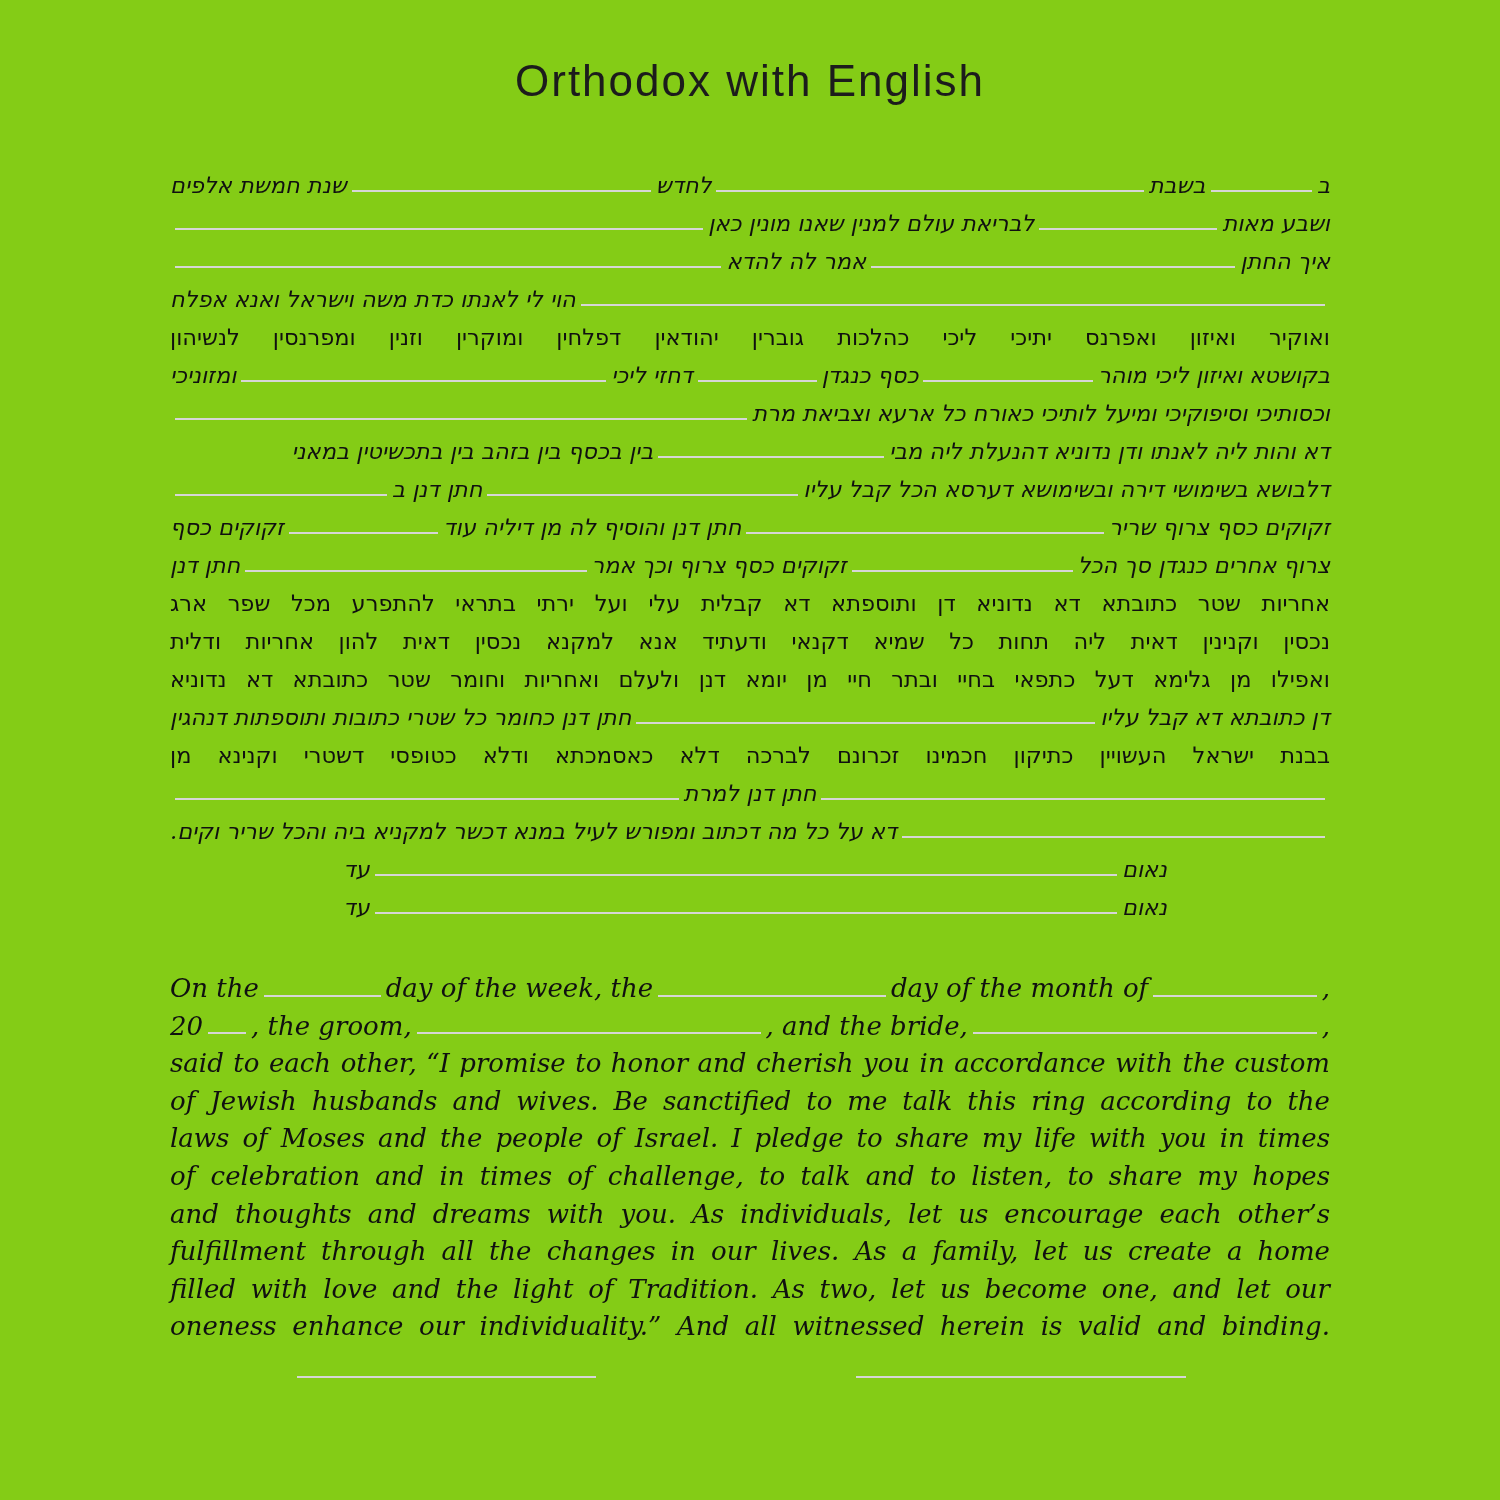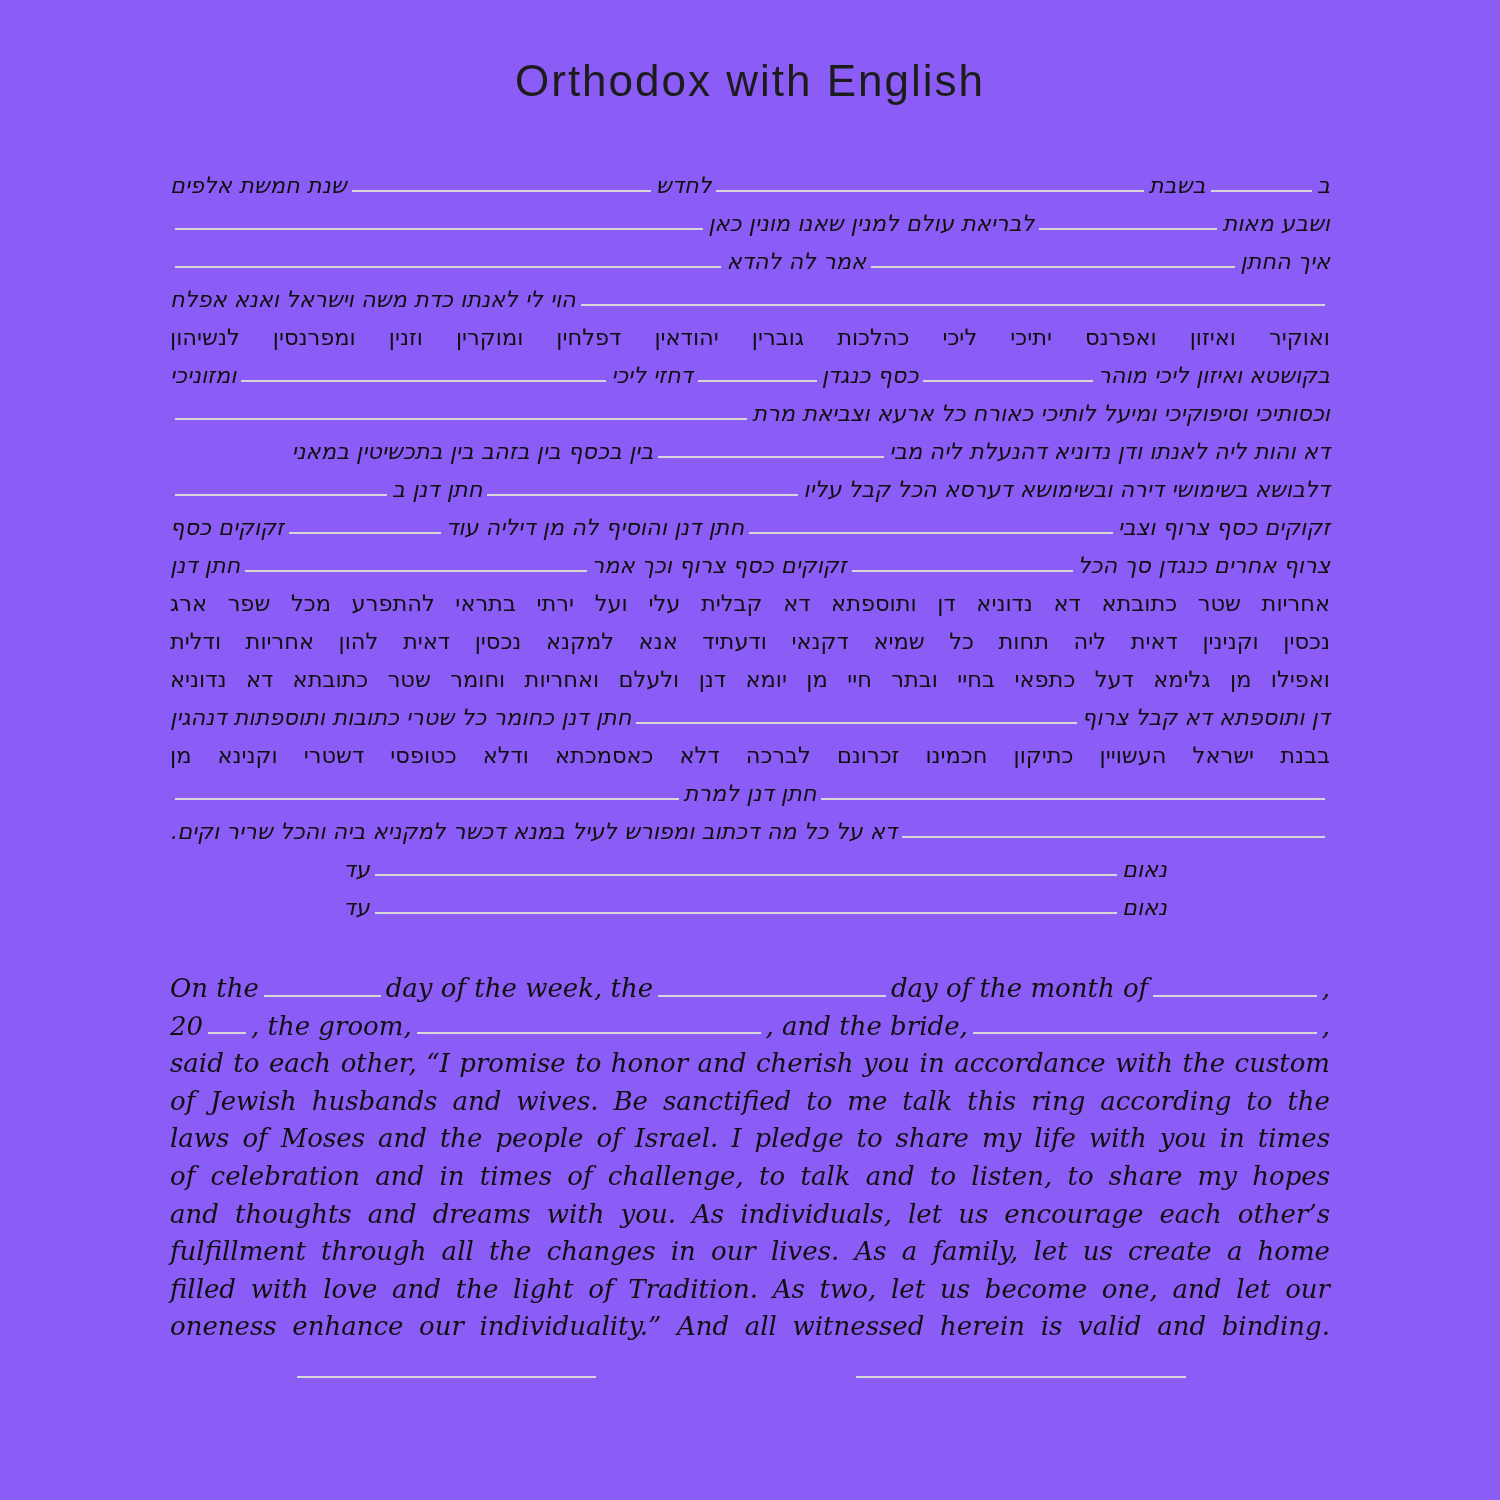--- a/index.html
+++ b/index.html
@@ -1,19 +1,19 @@
 <!DOCTYPE html>
 <html lang="en"><head>
 <meta charset="utf-8">
 <style>
   html,body{margin:0;padding:0;background:#ffffff;}
   .page{
     position:relative;
     width:1500px;height:1500px;
-    background:#8b5cf6;
+    background:#84cc16;
     color:#141414;
     overflow:hidden;
   }
   .title{
     margin-top:56px;
     text-align:center;
     font-family:"Liberation Sans",sans-serif;
     font-weight:300;
     font-size:44px;
     letter-spacing:2px;
@@ -132,38 +132,38 @@
           <span class="blank" style="flex-grow: 0.65;"></span>
           <span class="seg">בין בכסף בין בזהב בין בתכשיטין במאני</span>
         </div>
         <div class="line">
           <span class="seg">דלבושא בשימושי דירה ובשימושא דערסא הכל קבל עליו</span>
           <span class="blank" style="flex-grow: 2.2;"></span>
           <span class="seg">חתן דנן ב</span>
           <span class="blank" style="flex-grow: 1.5;"></span>
         </div>
         <div class="line">
-          <span class="seg">זקוקים כסף צרוף וצבי</span>
+          <span class="seg">זקוקים כסף צרוף שריר</span>
           <span class="blank" style="flex-grow: 2.75;"></span>
           <span class="seg">חתן דנן והוסיף לה מן דיליה עוד</span>
           <span class="blank" style="flex-grow: 1.15;"></span>
           <span class="seg">זקוקים כסף</span>
         </div>
         <div class="line">
           <span class="seg">צרוף אחרים כנגדן סך הכל</span>
           <span class="blank" style="flex-grow: 1.75;"></span>
           <span class="seg">זקוקים כסף צרוף וכך אמר</span>
           <span class="blank" style="flex-grow: 2.7;"></span>
           <span class="seg">חתן דנן</span>
         </div>
         <div class="line just">אחריות שטר כתובתא דא נדוניא דן ותוספתא דא קבלית עלי ועל ירתי בתראי להתפרע מכל שפר ארג</div>
         <div class="line just">נכסין וקנינין דאית ליה תחות כל שמיא דקנאי ודעתיד אנא למקנא נכסין דאית להון אחריות ודלית</div>
         <div class="line just">ואפילו מן גלימא דעל כתפאי בחיי ובתר חיי מן יומא דנן ולעלם ואחריות וחומר שטר כתובתא דא נדוניא</div>
         <div class="line">
-          <span class="seg">דן ותוספתא דא קבל צרוף</span>
+          <span class="seg">דן כתובתא דא קבל עליו</span>
           <span class="blank" style="flex-grow: 2.7;"></span>
           <span class="seg">חתן דנן כחומר כל שטרי כתובות ותוספתות דנהגין</span>
         </div>
         <div class="line just">בבנת ישראל העשויין כתיקון חכמינו זכרונם לברכה דלא כאסמכתא ודלא כטופסי דשטרי וקנינא מן</div>
         <div class="line">
           <span class="blank" style="flex-grow: 4.3;"></span>
           <span class="seg">חתן דנן למרת</span>
           <span class="blank" style="flex-grow: 4.3;"></span>
         </div>
         <div class="line">

